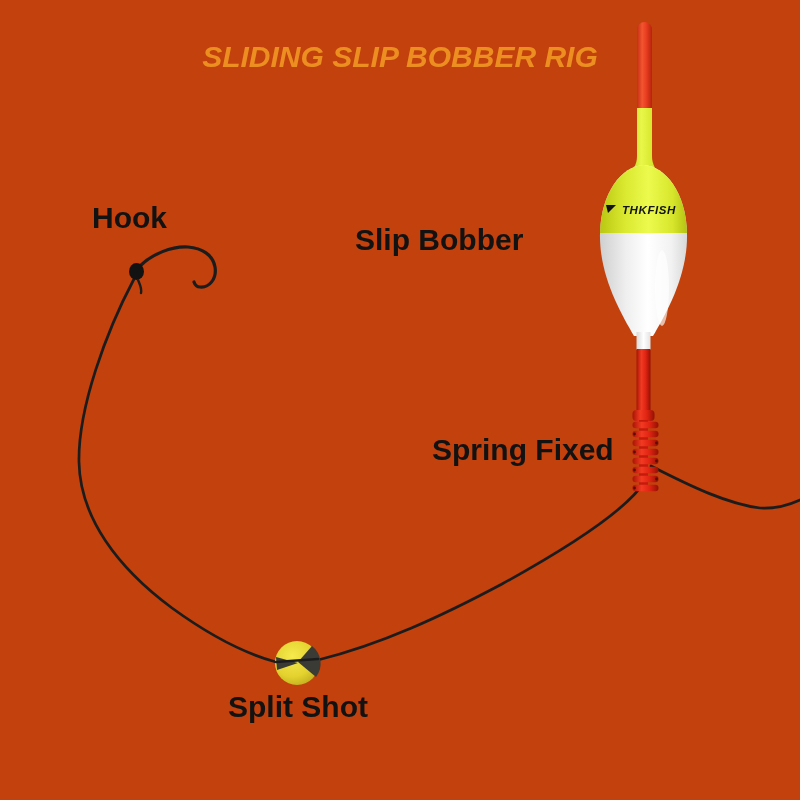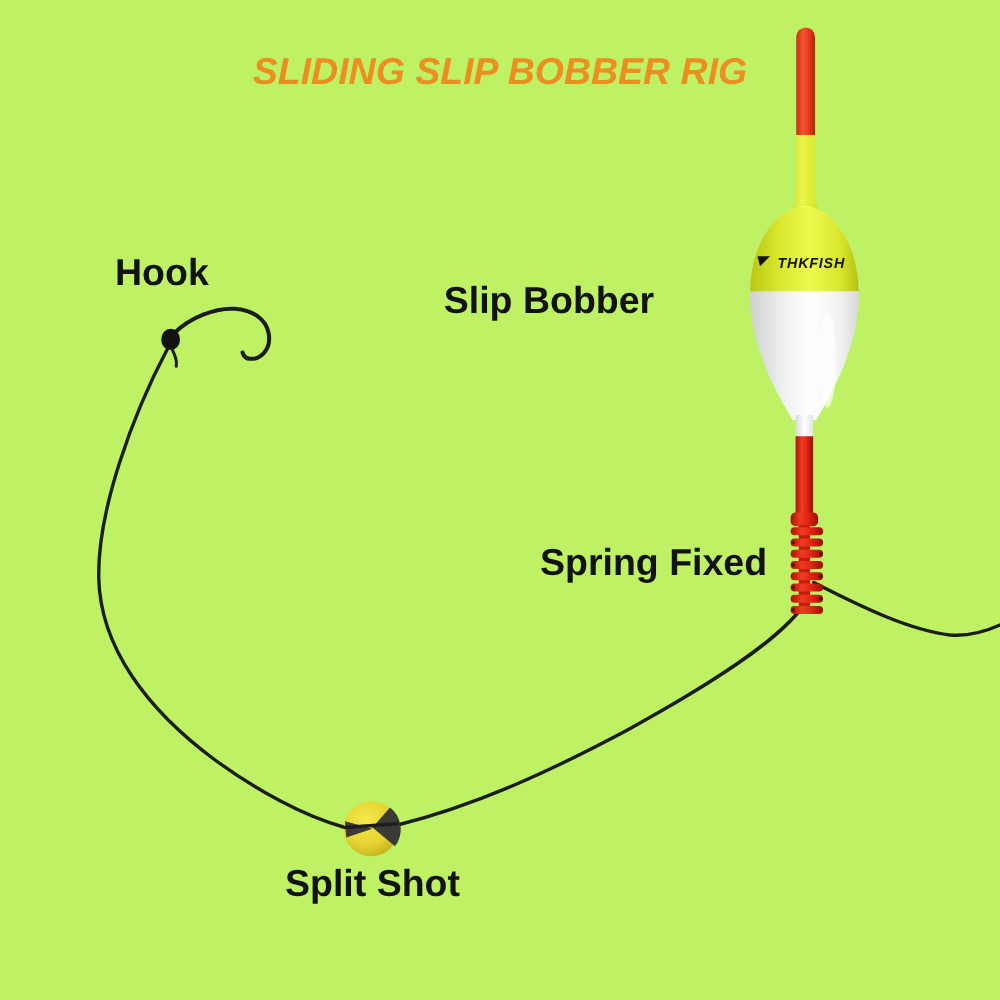--- a/index.html
+++ b/index.html
@@ -1,16 +1,16 @@
 <!DOCTYPE html>
 <html><head>
 <meta charset="utf-8">
 <style>
   html,body{margin:0;padding:0;background:#fff;}
-  .page{position:relative;width:800px;height:800px;background:#bef264;overflow:hidden;
+  .page{position:relative;width:800px;height:800px;background:#c2410c;overflow:hidden;
         font-family:"Liberation Sans", sans-serif;}
   svg{display:block;}
   .title-text{font-family:"Liberation Sans", sans-serif;font-size:30px;font-weight:bold;font-style:italic;}
   .label-text{font-family:"Liberation Sans", sans-serif;font-size:30px;font-weight:bold;}
   .brand-text{font-family:"Liberation Sans", sans-serif;font-size:11.5px;font-weight:bold;font-style:italic;letter-spacing:.6px;}
   .line{fill:none;stroke-linecap:round;}
 </style>
 </head>
 <body>
 

